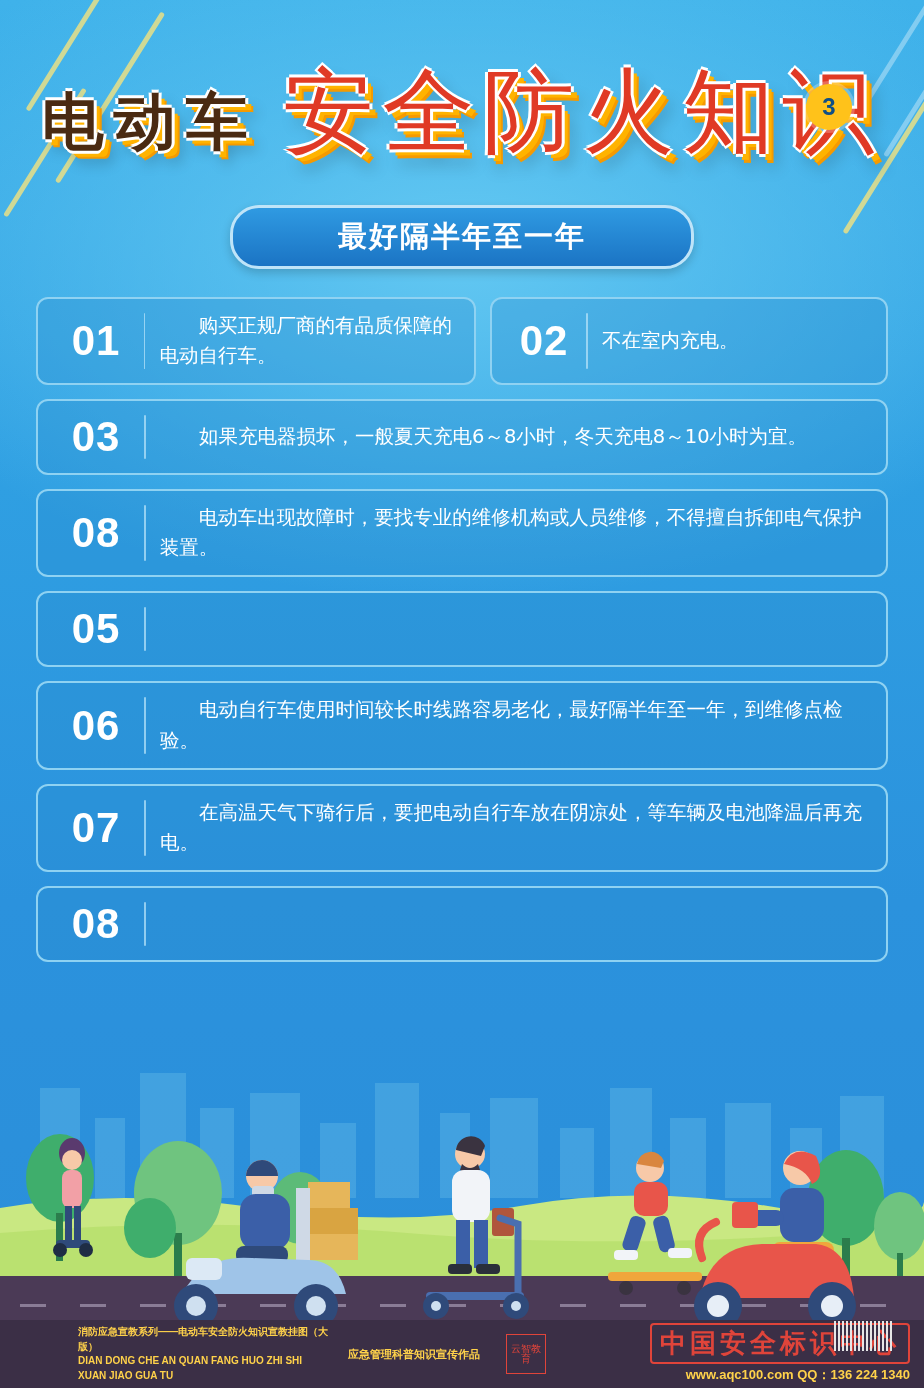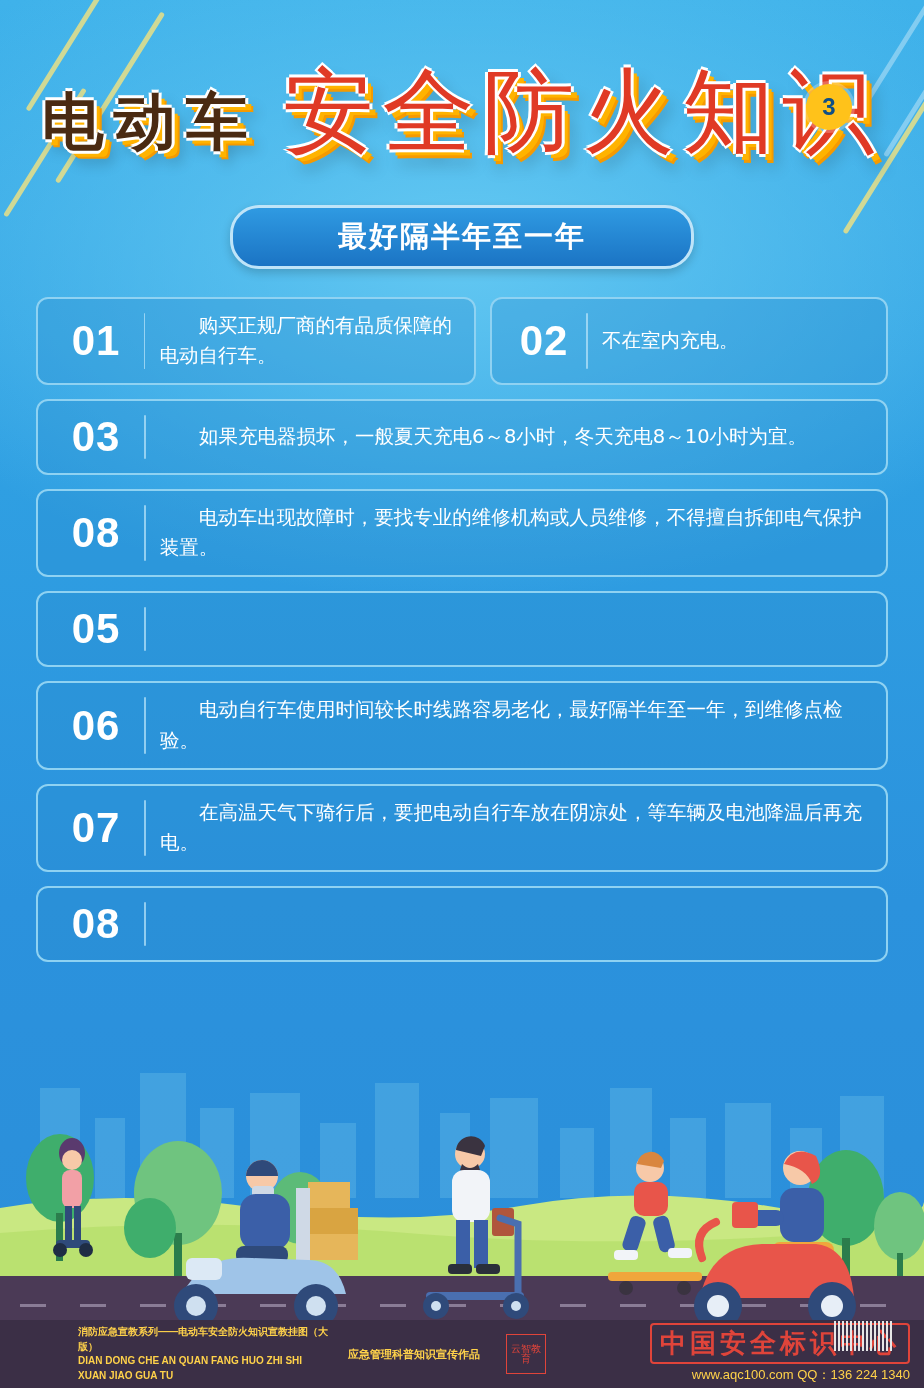--- a/index.html
+++ b/index.html
@@ -92,21 +92,21 @@
     position:absolute;bottom:0;left:0;width:100%;height:68px;background:#3b2f46;
     display:flex;align-items:center;
   }
   .foot-left{color:#ffd24a;font-size:10px;line-height:1.45;margin-left:78px;width:250px;font-weight:bold;}
   .foot-mid{color:#ffd24a;font-size:11px;margin-left:20px;font-weight:bold;}
   .foot-seal{margin-left:26px;width:34px;height:34px;border:1px solid #e0443a;color:#e0443a;
     font-size:10px;line-height:1.05;display:flex;align-items:center;justify-content:center;text-align:center;padding:2px;}
   .foot-right{position:absolute;right:14px;bottom:4px;text-align:right;}
   .aqc-logo{color:#e0443a;font-size:26px;font-weight:bold;letter-spacing:4px;
      border:2px solid #e0443a;border-radius:4px;padding:1px 8px;display:inline-block;}
-  .aqc-url{color:#ffd24a;font-size:13px;font-weight:normal;margin-top:2px;}
+  .aqc-url{color:#ffd24a;font-size:13px;font-weight:bold;margin-top:2px;}
   .barcode{position:absolute;right:16px;top:-2px;width:60px;height:30px;
     background:repeating-linear-gradient(90deg,#e6e6e6 0 2px,transparent 2px 4px);}
 </style>
 </head>
 <body>
 
 <div class="poster">
 
   <div class="streaks">
     <div class="streak" style="left:-10px;top:40px;width:160px;"></div>

